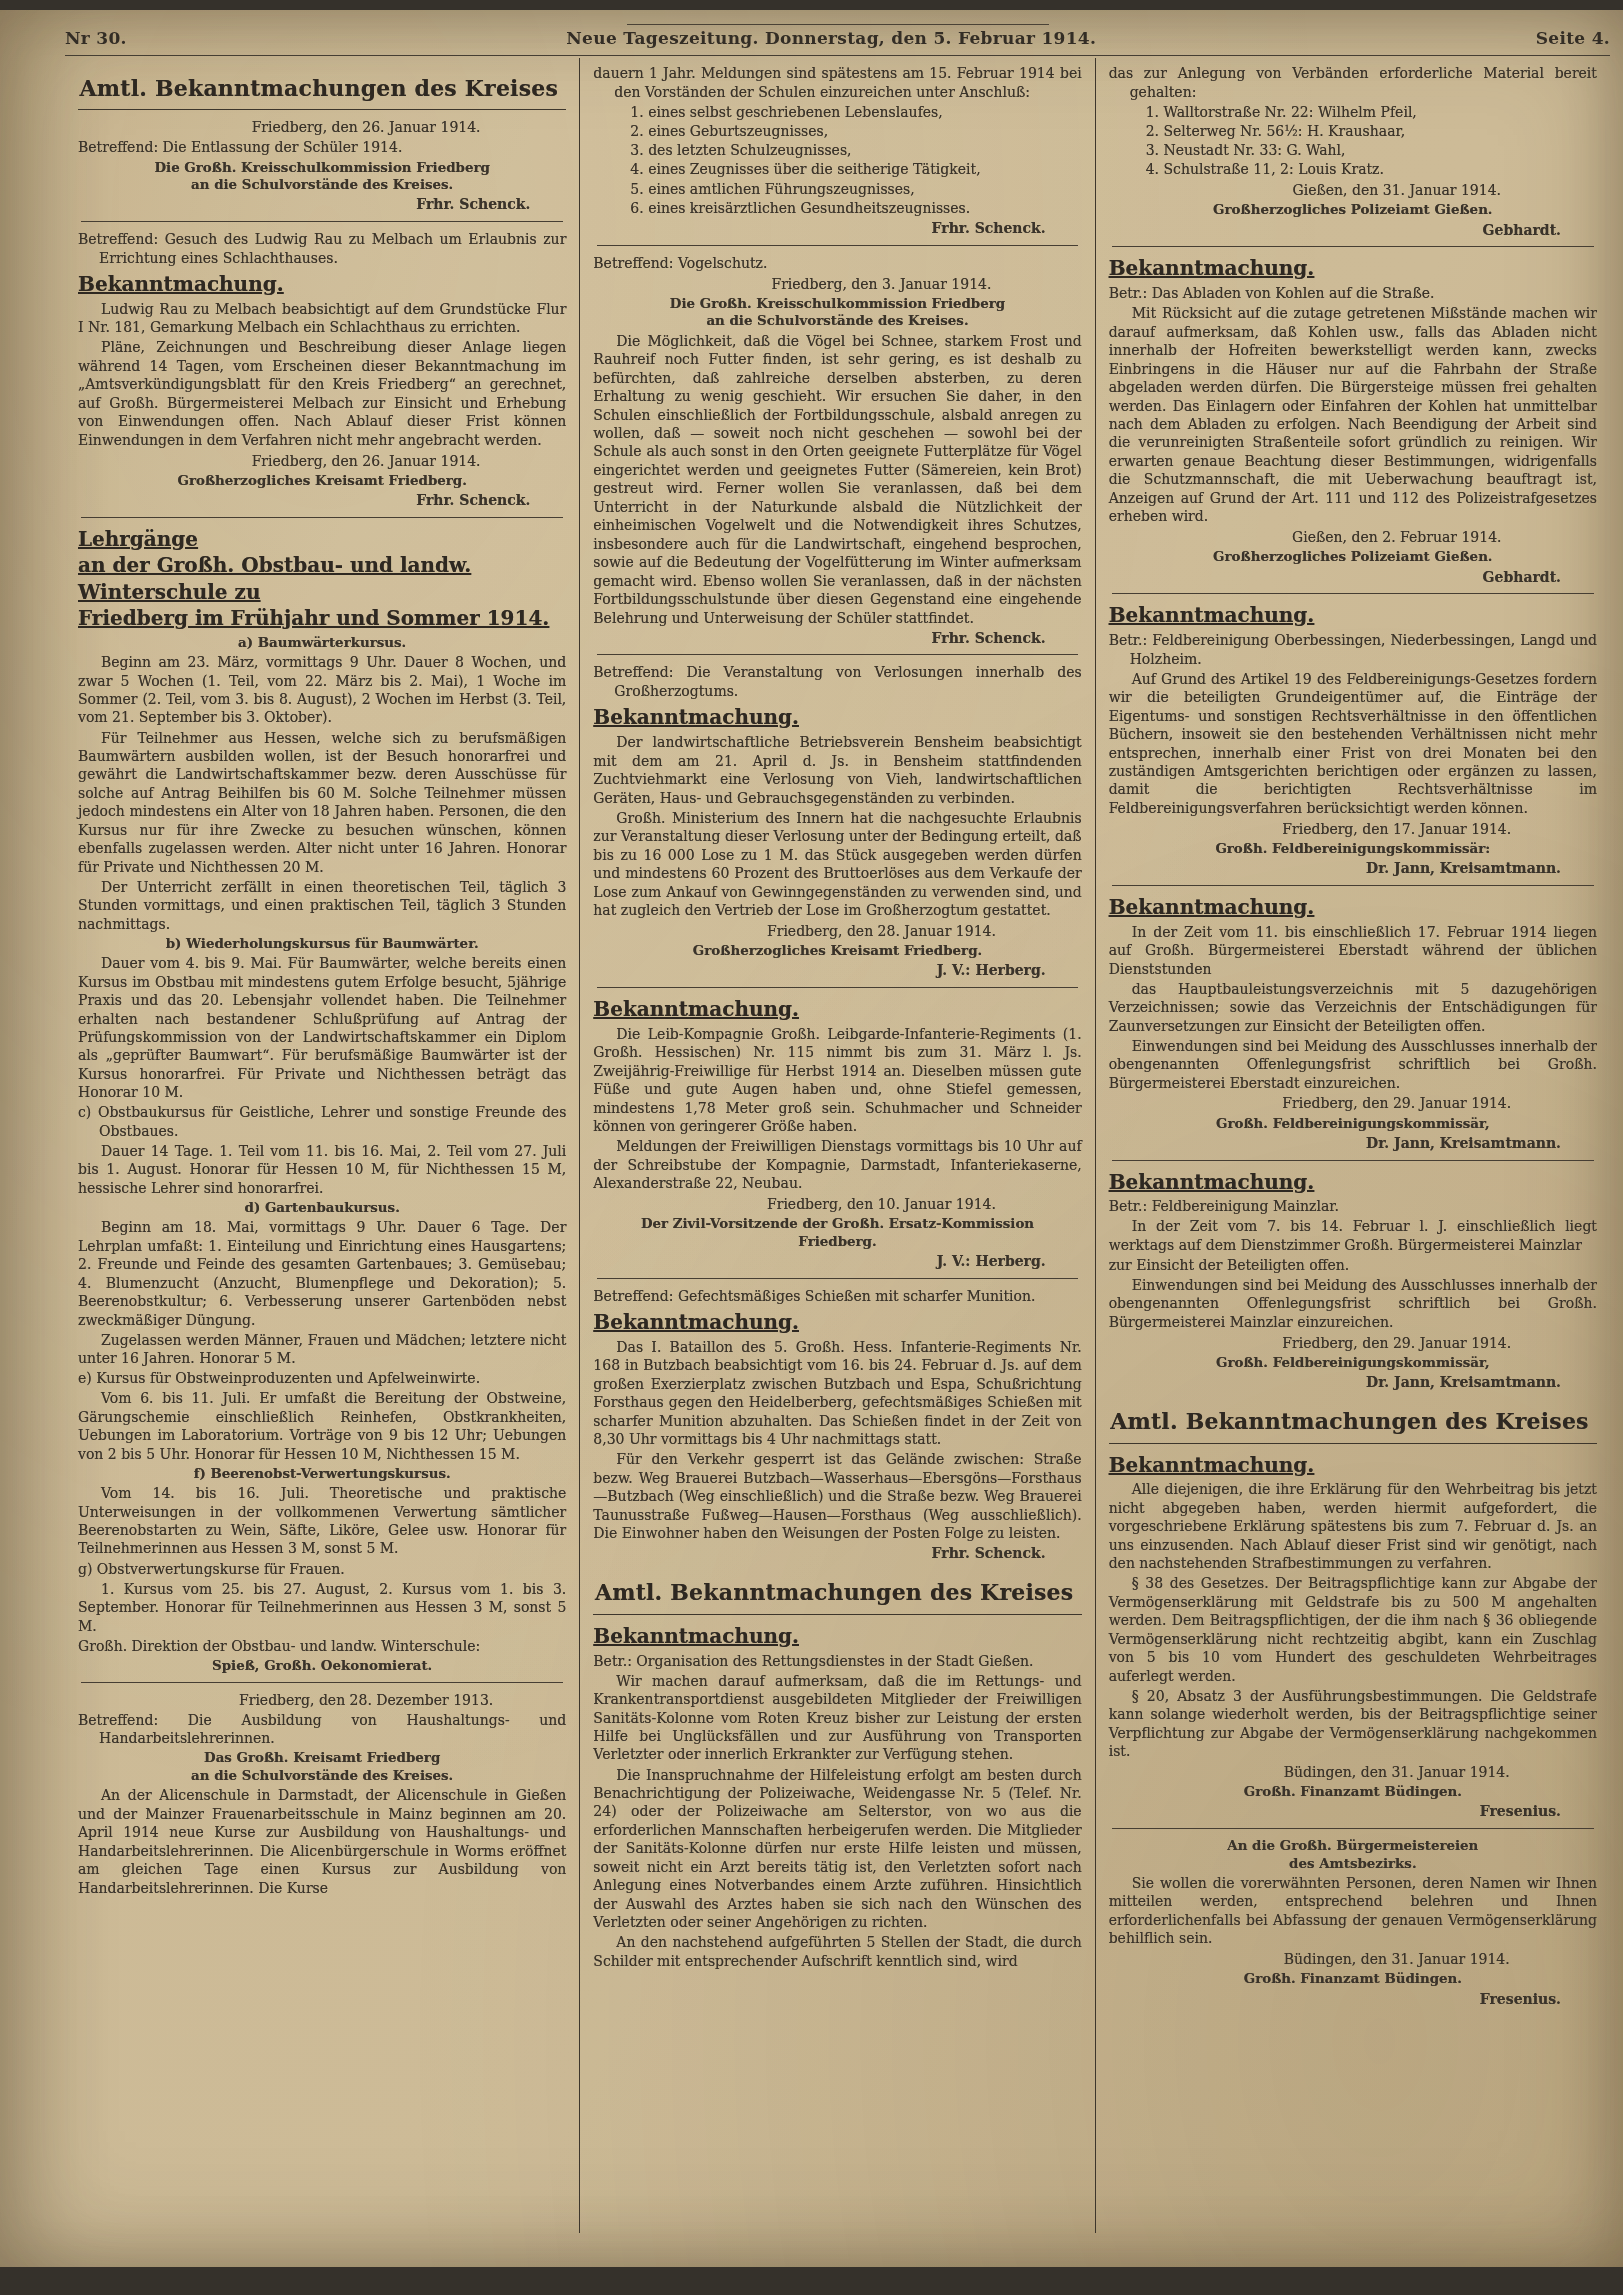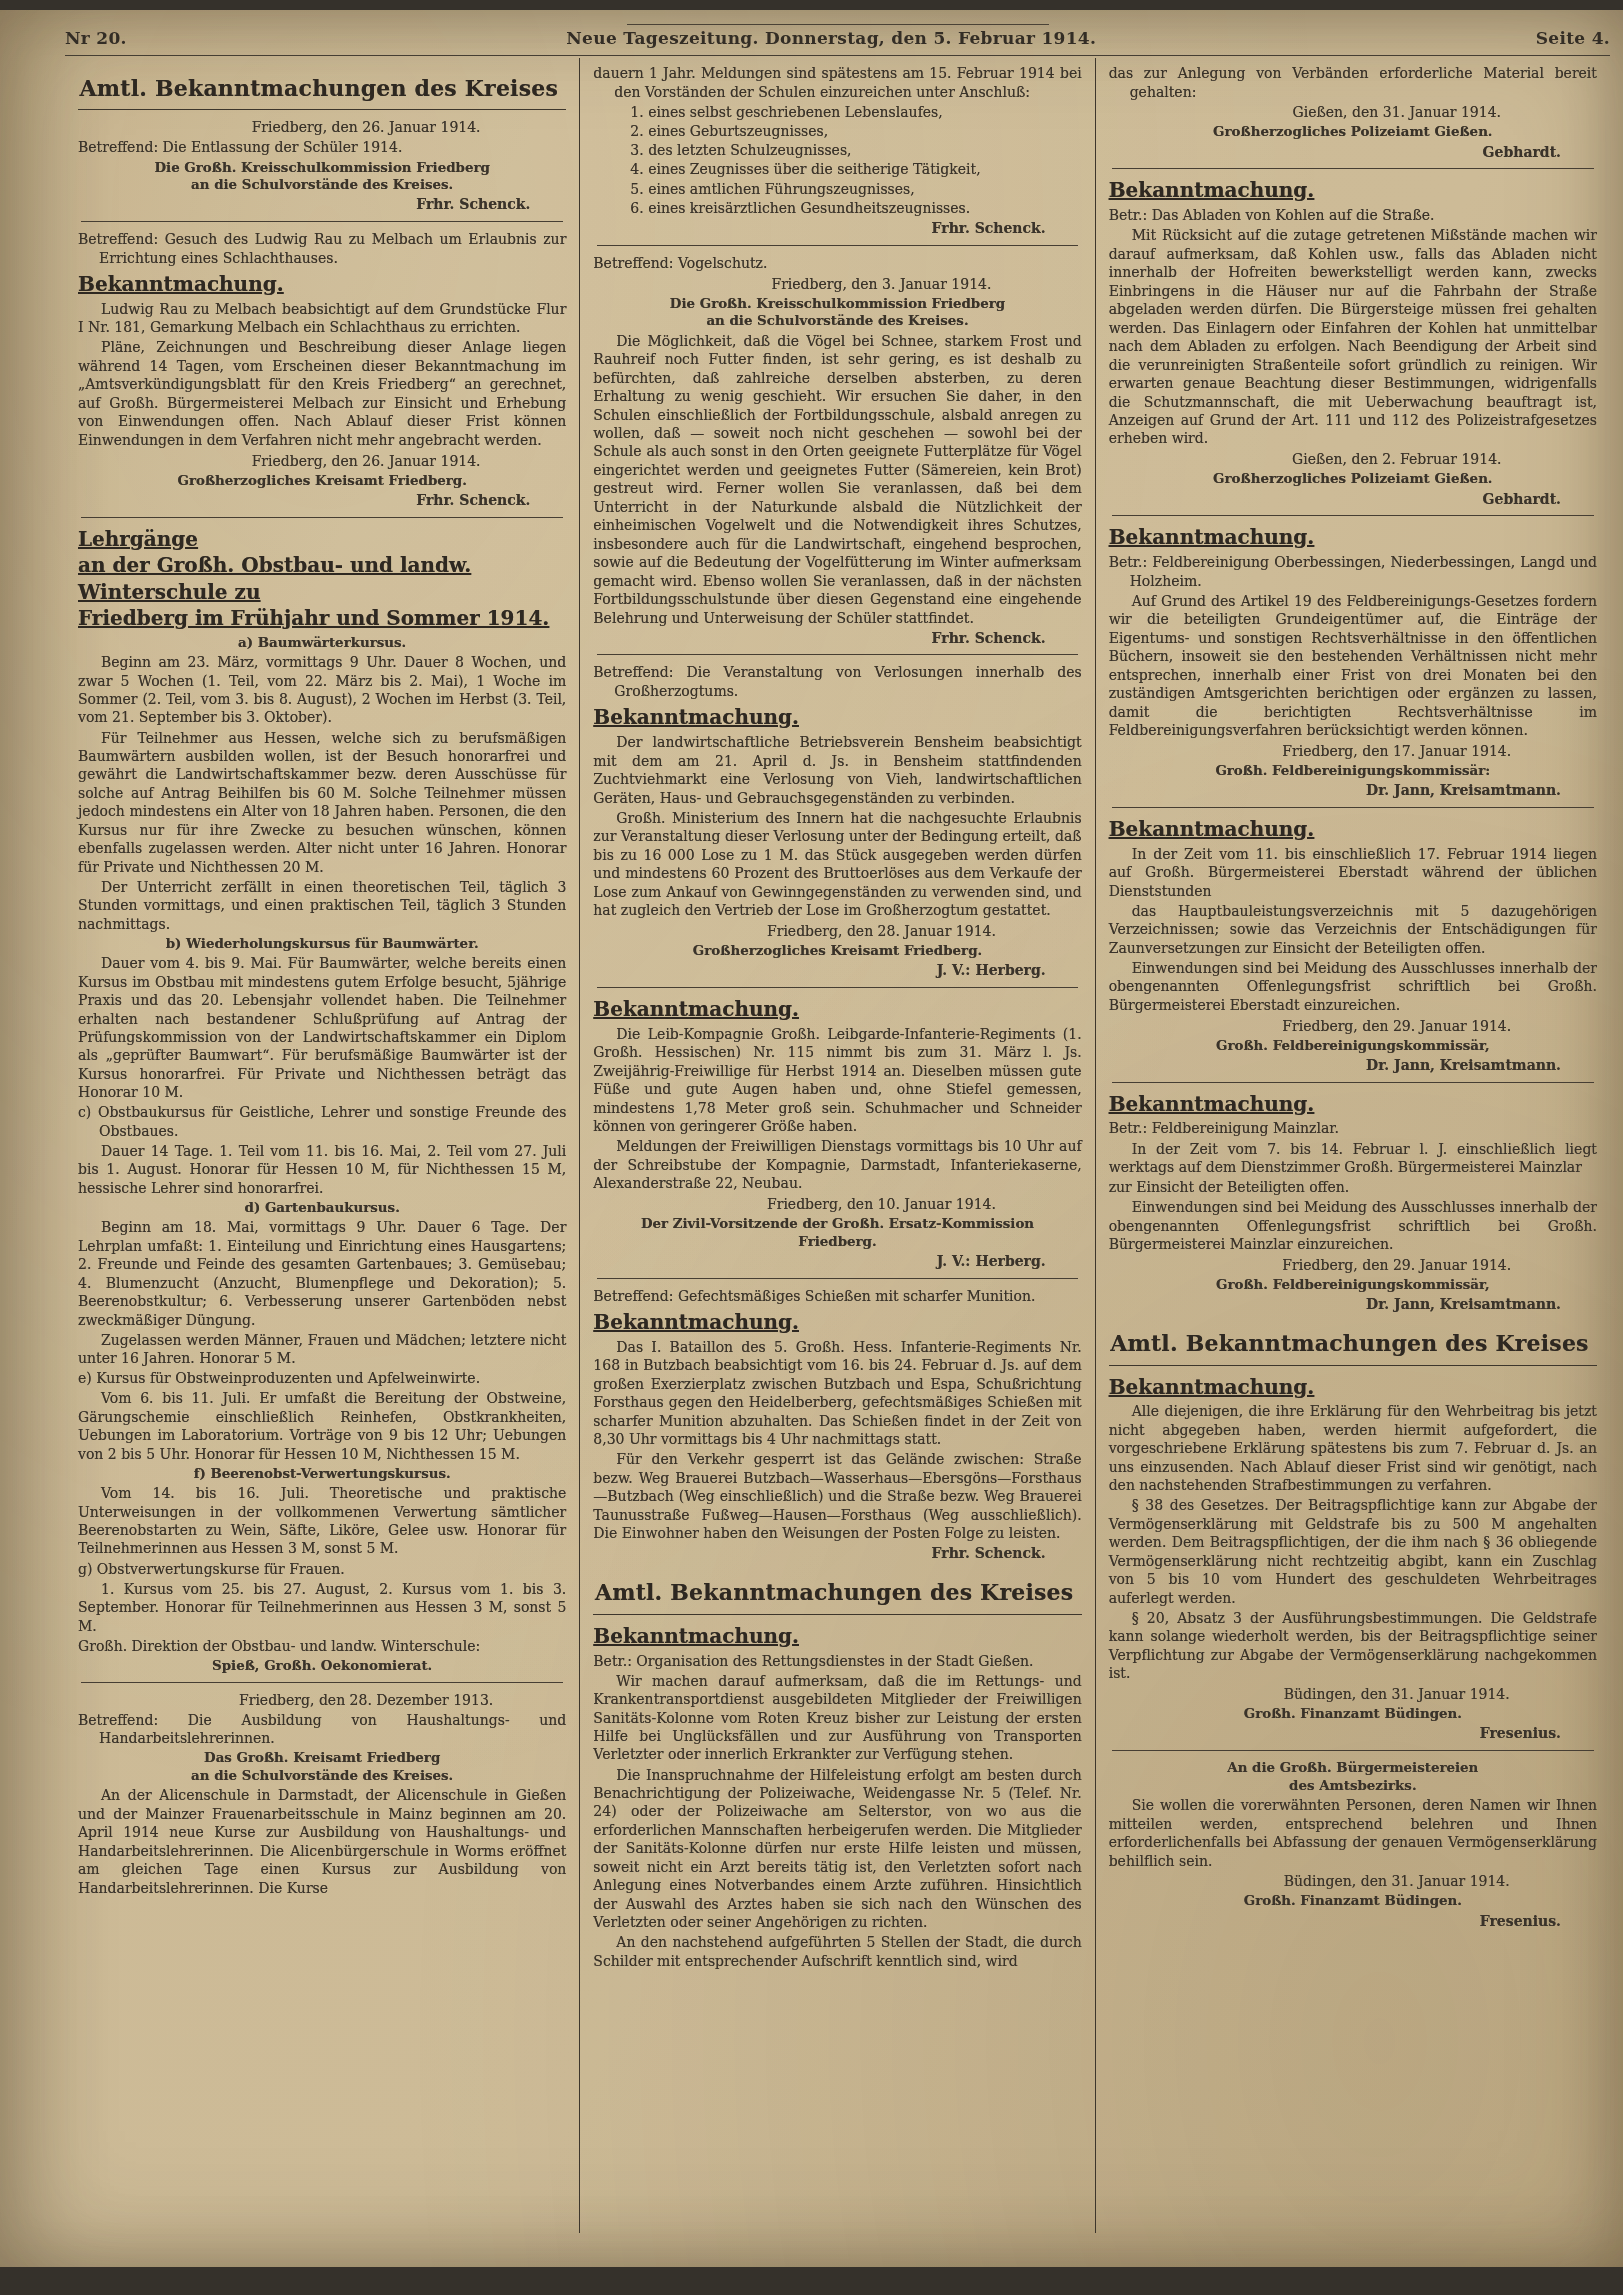--- a/index.html
+++ b/index.html
@@ -45,21 +45,21 @@
   .b-rule { border-bottom: 0.8px solid #463e33; margin: 7.3px 3.2px 8px 3.2px; }
   .b-list div { padding-left: 37px; margin: 0.8px 0; }
 </style>
 </head>
 <body>
 
 <div class="paper">
   <div class="page-inner">
     <div class="top-rule"></div>
     <div class="header">
-      <span>Nr 20.</span>
+      <span>Nr 30.</span>
       <span class="masthead">Neue Tageszeitung. Donnerstag, den 5. Februar 1914.</span>
       <span>Seite 4.</span>
     </div>
     <div class="header-rule"></div>
     <div class="cols">
       <div class="col">
           <div class="b-section">Amtl. Bekanntmachungen des Kreises Friedberg.</div>
           <div class="b-date">Friedberg, den 26. Januar 1914.</div>
           <div class="b-noind">Betreffend: Die Entlassung der Schüler 1914.</div>
           <div class="b-center">Die Großh. Kreisschulkommission Friedberg
@@ -145,20 +145,26 @@
           <div class="b-sig">Frhr. Schenck.</div>
           <div class="b-section">Amtl. Bekanntmachungen des Kreises Gießen.</div>
           <div class="b-cbold">Bekanntmachung.</div>
           <div class="b-noind">Betr.: Organisation des Rettungsdienstes in der Stadt Gießen.</div>
           <div class="b-para">Wir machen darauf aufmerksam, daß die im Rettungs- und Krankentransportdienst ausgebildeten Mitglieder der Freiwilligen Sanitäts-Kolonne vom Roten Kreuz bisher zur Leistung der ersten Hilfe bei Unglücksfällen und zur Ausführung von Transporten Verletzter oder innerlich Erkrankter zur Verfügung stehen.</div>
           <div class="b-para">Die Inanspruchnahme der Hilfeleistung erfolgt am besten durch Benachrichtigung der Polizeiwache, Weidengasse Nr. 5 (Telef. Nr. 24) oder der Polizeiwache am Selterstor, von wo aus die erforderlichen Mannschaften herbeigerufen werden. Die Mitglieder der Sanitäts-Kolonne dürfen nur erste Hilfe leisten und müssen, soweit nicht ein Arzt bereits tätig ist, den Verletzten sofort nach Anlegung eines Notverbandes einem Arzte zuführen. Hinsichtlich der Auswahl des Arztes haben sie sich nach den Wünschen des Verletzten oder seiner Angehörigen zu richten.</div>
           <div class="b-para">An den nachstehend aufgeführten 5 Stellen der Stadt, die durch Schilder mit entsprechender Aufschrift kenntlich sind, wird</div>
         </div>
       <div class="col">
           <div class="b-noind">das zur Anlegung von Verbänden erforderliche Material bereit gehalten:</div>
+          <div class="b-list">
+            <div>1. Walltorstraße Nr. 22: Wilhelm Pfeil,</div>
+            <div>2. Selterweg Nr. 56½: H. Kraushaar,</div>
+            <div>3. Neustadt Nr. 33: G. Wahl,</div>
+            <div>4. Schulstraße 11, 2: Louis Kratz.</div>
+          </div>
           <div class="b-date">Gießen, den 31. Januar 1914.</div>
           <div class="b-center">Großherzogliches Polizeiamt Gießen.</div>
           <div class="b-sig">Gebhardt.</div>
           <div class="b-rule"></div>
           <div class="b-cbold">Bekanntmachung.</div>
           <div class="b-noind">Betr.: Das Abladen von Kohlen auf die Straße.</div>
           <div class="b-para">Mit Rücksicht auf die zutage getretenen Mißstände machen wir darauf aufmerksam, daß Kohlen usw., falls das Abladen nicht innerhalb der Hofreiten bewerkstelligt werden kann, zwecks Einbringens in die Häuser nur auf die Fahrbahn der Straße abgeladen werden dürfen. Die Bürgersteige müssen frei gehalten werden. Das Einlagern oder Einfahren der Kohlen hat unmittelbar nach dem Abladen zu erfolgen. Nach Beendigung der Arbeit sind die verunreinigten Straßenteile sofort gründlich zu reinigen. Wir erwarten genaue Beachtung dieser Bestimmungen, widrigenfalls die Schutzmannschaft, die mit Ueberwachung beauftragt ist, Anzeigen auf Grund der Art. 111 und 112 des Polizeistrafgesetzes erheben wird.</div>
           <div class="b-date">Gießen, den 2. Februar 1914.</div>
           <div class="b-center">Großherzogliches Polizeiamt Gießen.</div>
           <div class="b-sig">Gebhardt.</div>

